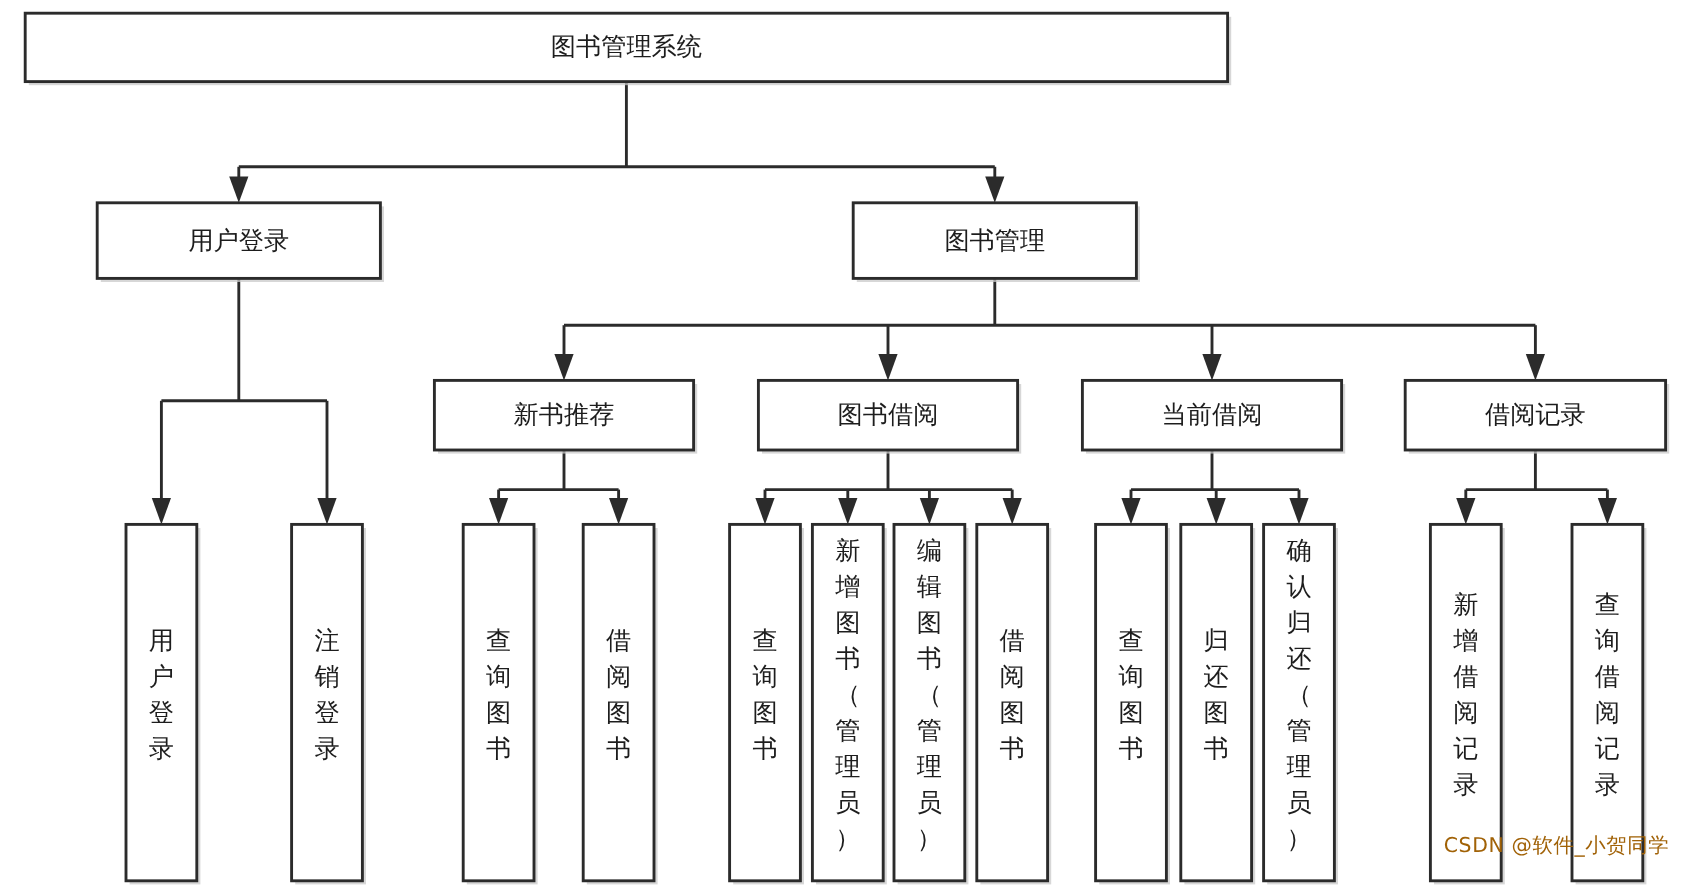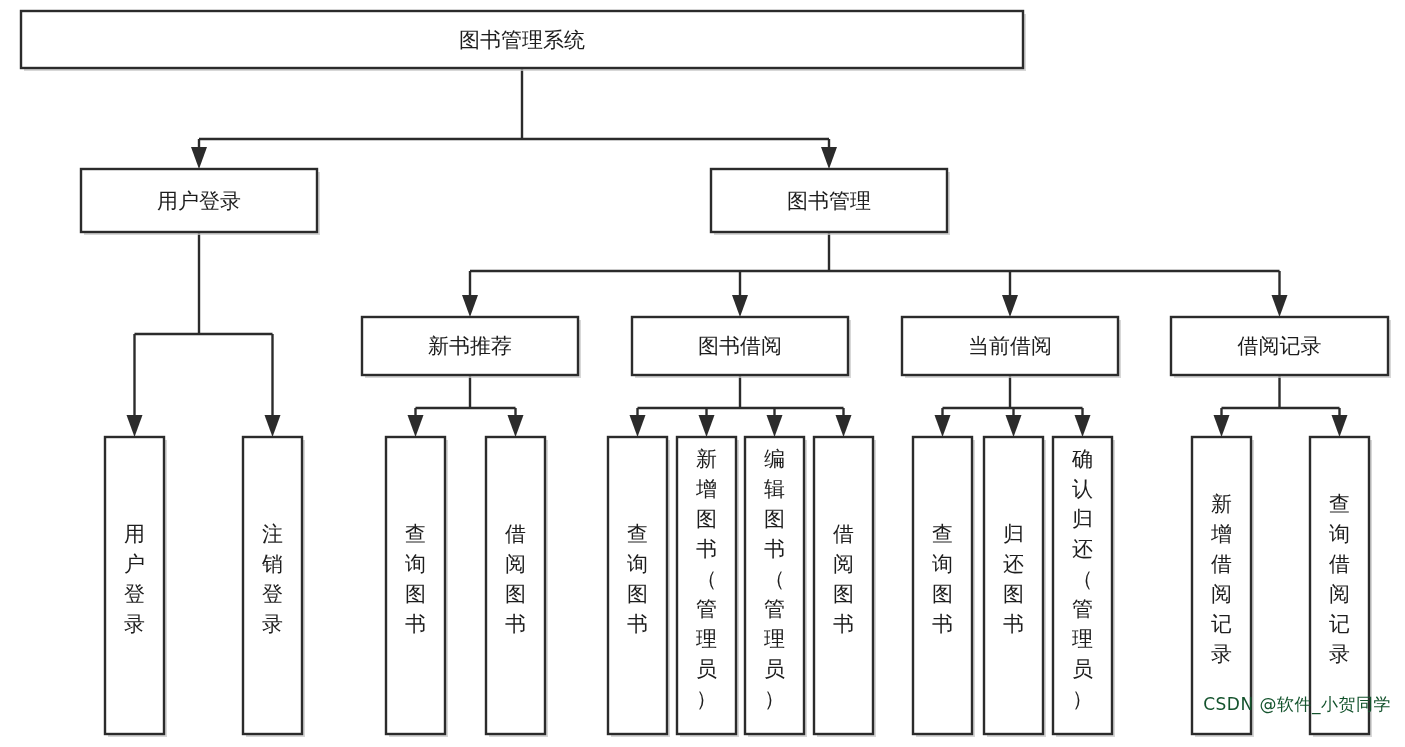--- a/index.html
+++ b/index.html
@@ -58,21 +58,21 @@
   .node-label-vertical {
     fill: #1d1d1d;
     font-family: "DejaVu Sans", "Liberation Sans", sans-serif;
     font-size: 21px;
     text-anchor: middle;
   }
   .watermark-text {
     position: absolute;
     right: 14px;
     bottom: 6px;
-    color: #14532d;
+    color: #a16207;
     font-size: 17px;
     font-family: "DejaVu Sans", "Liberation Sans", sans-serif;
     letter-spacing: 0.5px;
     white-space: nowrap;
     pointer-events: none;
   }
 </style>
 </head>
 <body>
 

